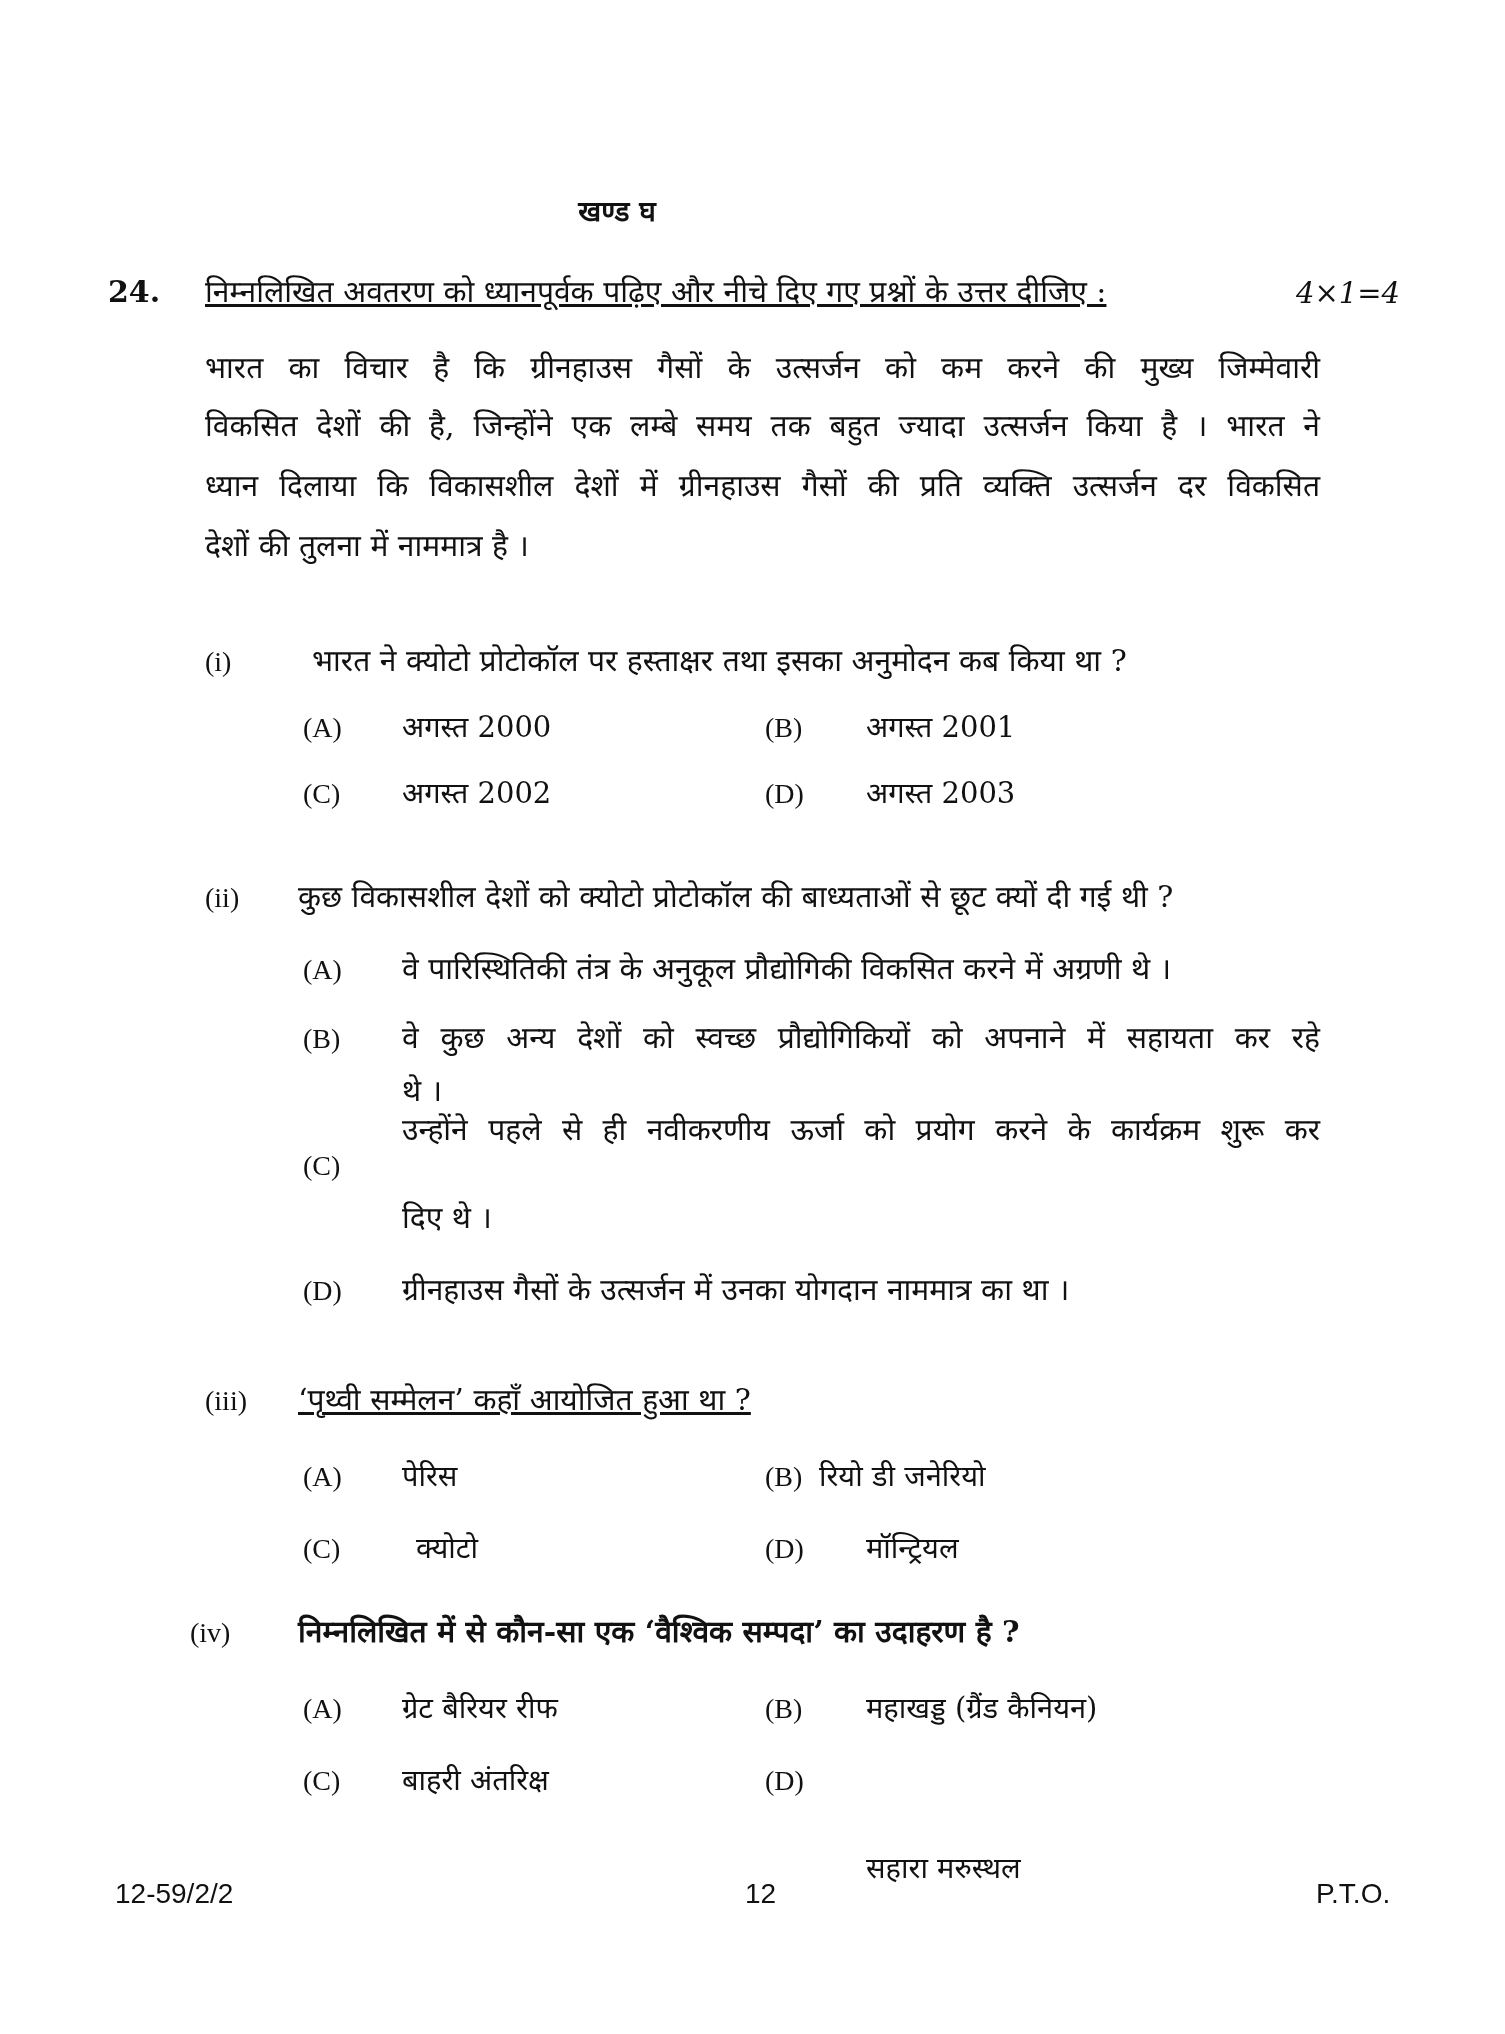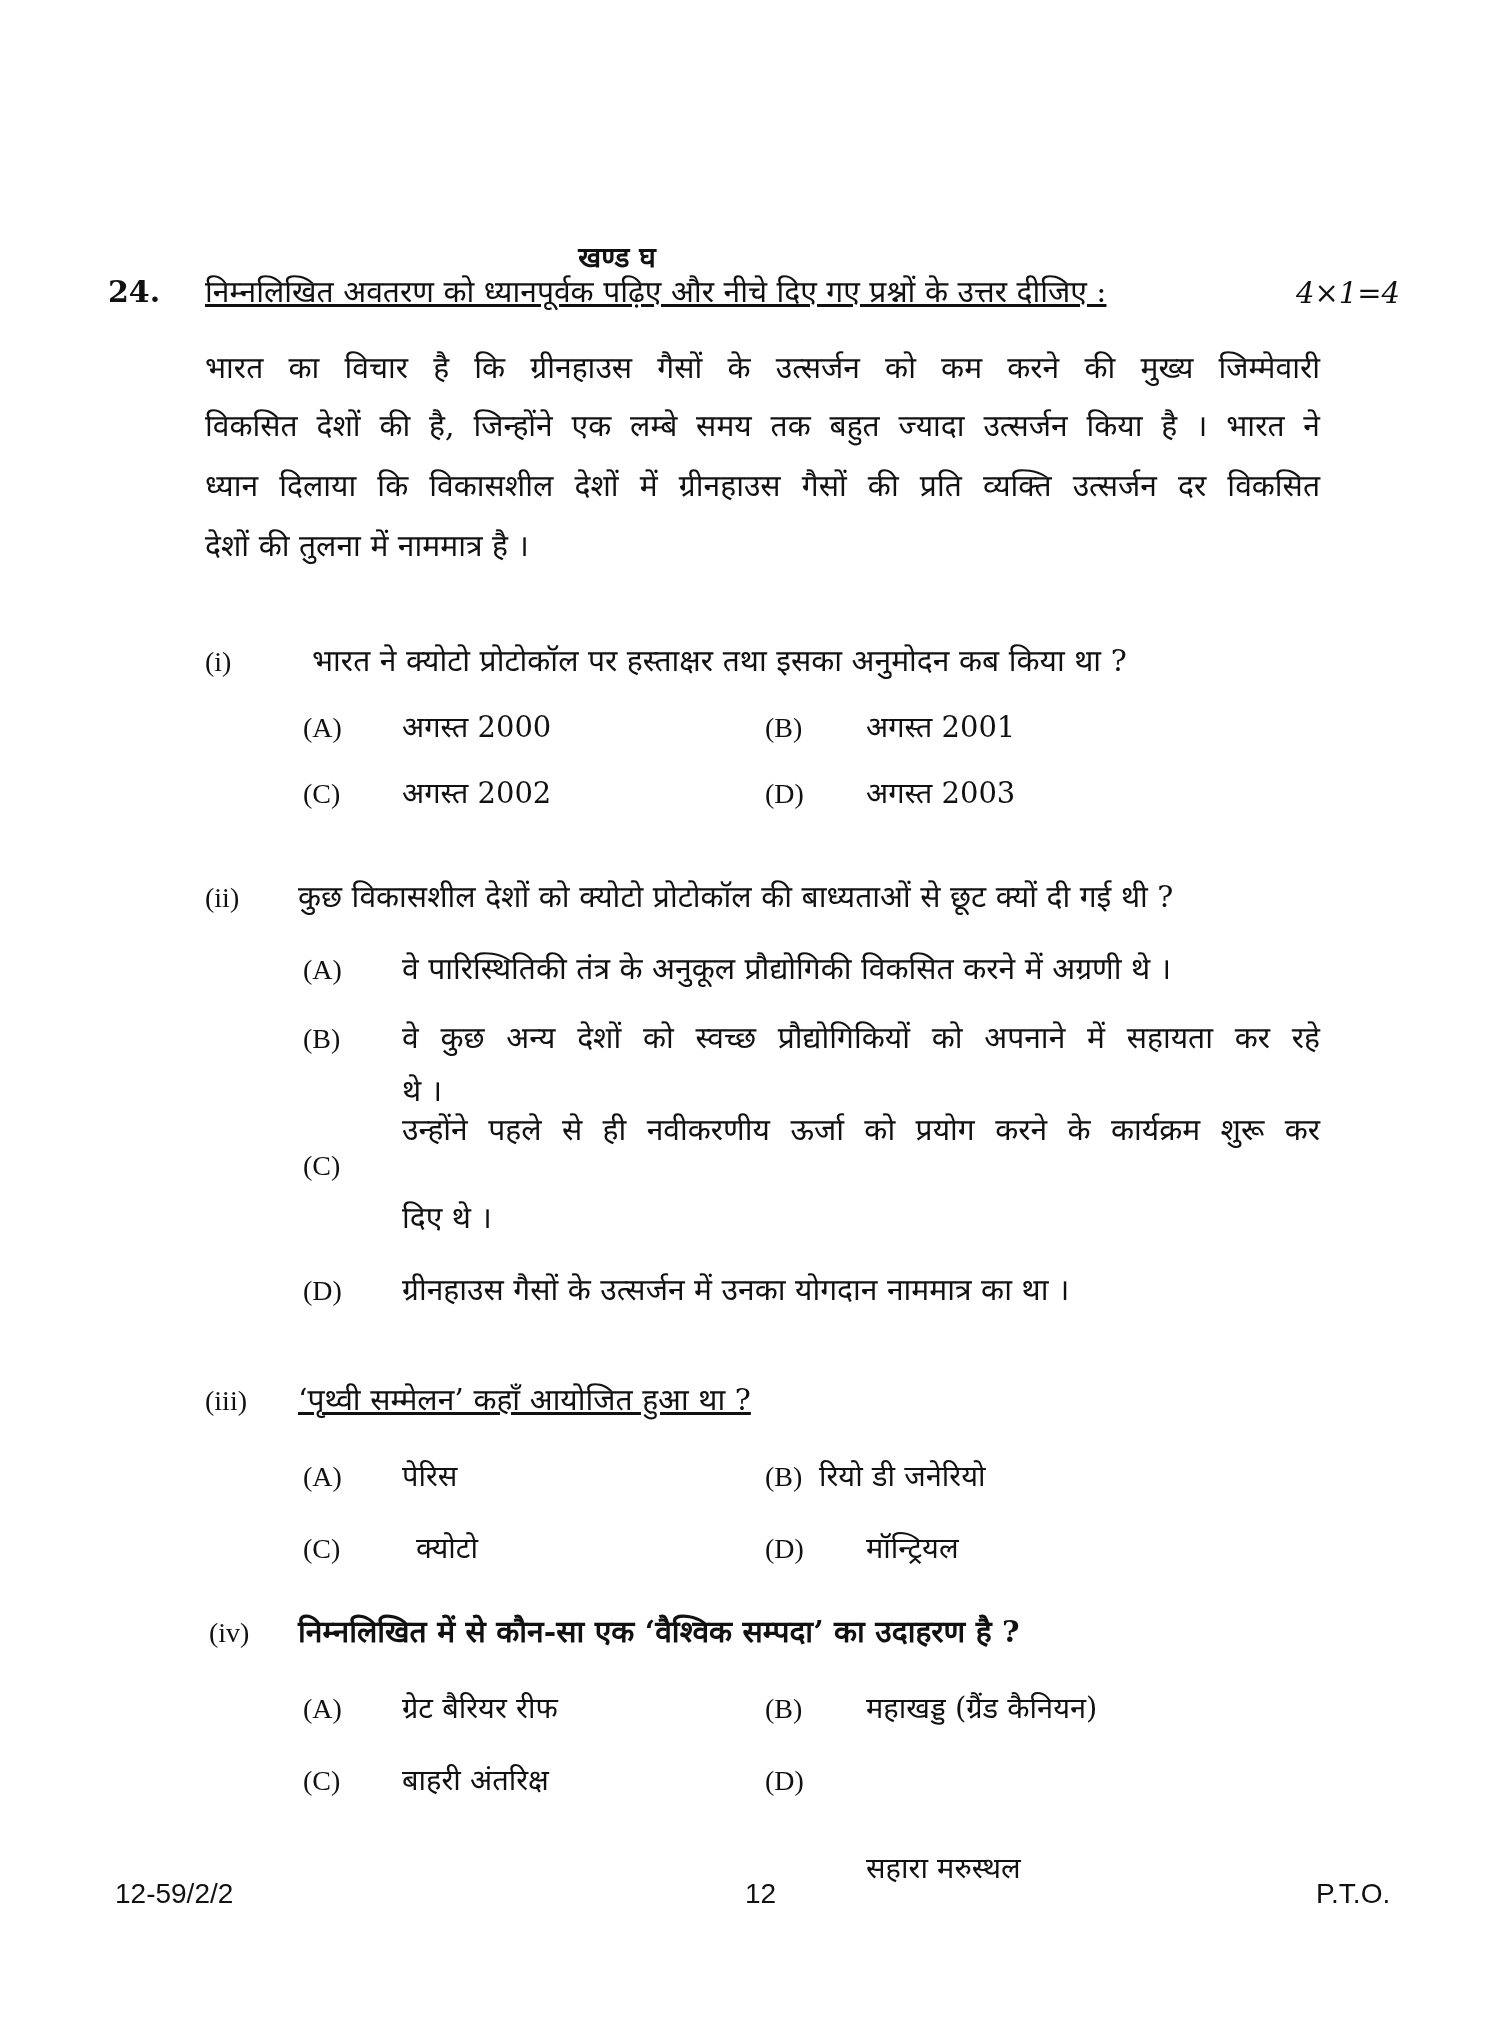--- a/index.html
+++ b/index.html
@@ -10,21 +10,21 @@
   .heading { font-size:28px; font-weight:bold; }
   .qnum { font-size:30px; font-weight:bold; }
   .marks { font-size:29px; font-style:italic; }
   .label { font-size:28px; font-family:"Liberation Serif", serif; }
   .opt { font-size:29px; }
   .footer { font-family:"Liberation Sans", sans-serif; font-size:28px; }
 </style>
 </head>
 <body>
 
-<div class="abs heading" style="left:0;width:1234px;text-align:center;top:198px;margin-top:46px;">खण्ड घ</div>
+<div class="abs heading" style="left:0;width:1234px;text-align:center;top:198px;">खण्ड घ</div>
 
 <div class="abs qnum" style="left:108px;top:277px;">24.</div>
 <div class="abs hindi" style="left:205px;top:277px;text-decoration:underline;">निम्नलिखित अवतरण को ध्यानपूर्वक पढ़िए और नीचे दिए गए प्रश्नों के उत्तर दीजिए :</div>
 <div class="abs marks" style="left:1296px;top:279px;">4×1=4</div>
 
 <div>
   <div class="abs hindi" style="left:205px;top:353px;width:1115px;text-align:justify;text-align-last:justify;white-space:normal;">भारत का विचार है कि ग्रीनहाउस गैसों के उत्सर्जन को कम करने की मुख्य जिम्मेवारी</div>
   <div class="abs hindi" style="left:205px;top:411px;width:1115px;text-align:justify;text-align-last:justify;white-space:normal;">विकसित देशों की है, जिन्होंने एक लम्बे समय तक बहुत ज्यादा उत्सर्जन किया है । भारत ने</div>
   <div class="abs hindi" style="left:205px;top:471px;width:1115px;text-align:justify;text-align-last:justify;white-space:normal;">ध्यान दिलाया कि विकासशील देशों में ग्रीनहाउस गैसों की प्रति व्यक्ति उत्सर्जन दर विकसित</div>
   <div class="abs hindi" style="left:205px;top:531px;">देशों की तुलना में नाममात्र है ।</div>
@@ -73,21 +73,21 @@
   <div class="abs label" style="left:765px;top:1463px;">(B)</div>
   <div class="abs opt" style="left:819px;top:1462px;">रियो डी जनेरियो</div>
 
   <div class="abs label" style="left:303px;top:1535px;">(C)</div>
   <div class="abs opt" style="left:416px;top:1534px;">क्योटो</div>
   <div class="abs label" style="left:765px;top:1535px;">(D)</div>
   <div class="abs opt" style="left:866px;top:1534px;">मॉन्ट्रियल</div>
 </div>
 
 <div>
-  <div class="abs label" style="left:209px;top:1619px;">(iv)</div>
+  <div class="abs label" style="left:190px;top:1619px;">(iv)</div>
   <div class="abs hindi" style="left:298px;top:1617px;font-weight:bold;">निम्नलिखित में से कौन-सा एक ‘वैश्विक सम्पदा’ का उदाहरण है ?</div>
 
   <div class="abs label" style="left:303px;top:1695px;">(A)</div>
   <div class="abs opt" style="left:402px;top:1694px;">ग्रेट बैरियर रीफ</div>
   <div class="abs label" style="left:765px;top:1695px;">(B)</div>
   <div class="abs opt" style="left:866px;top:1694px;">महाखड्ड (ग्रैंड कैनियन)</div>
 
   <div class="abs label" style="left:303px;top:1767px;">(C)</div>
   <div class="abs opt" style="left:402px;top:1766px;">बाहरी अंतरिक्ष</div>
   <div class="abs label" style="left:765px;top:1767px;">(D)</div>

